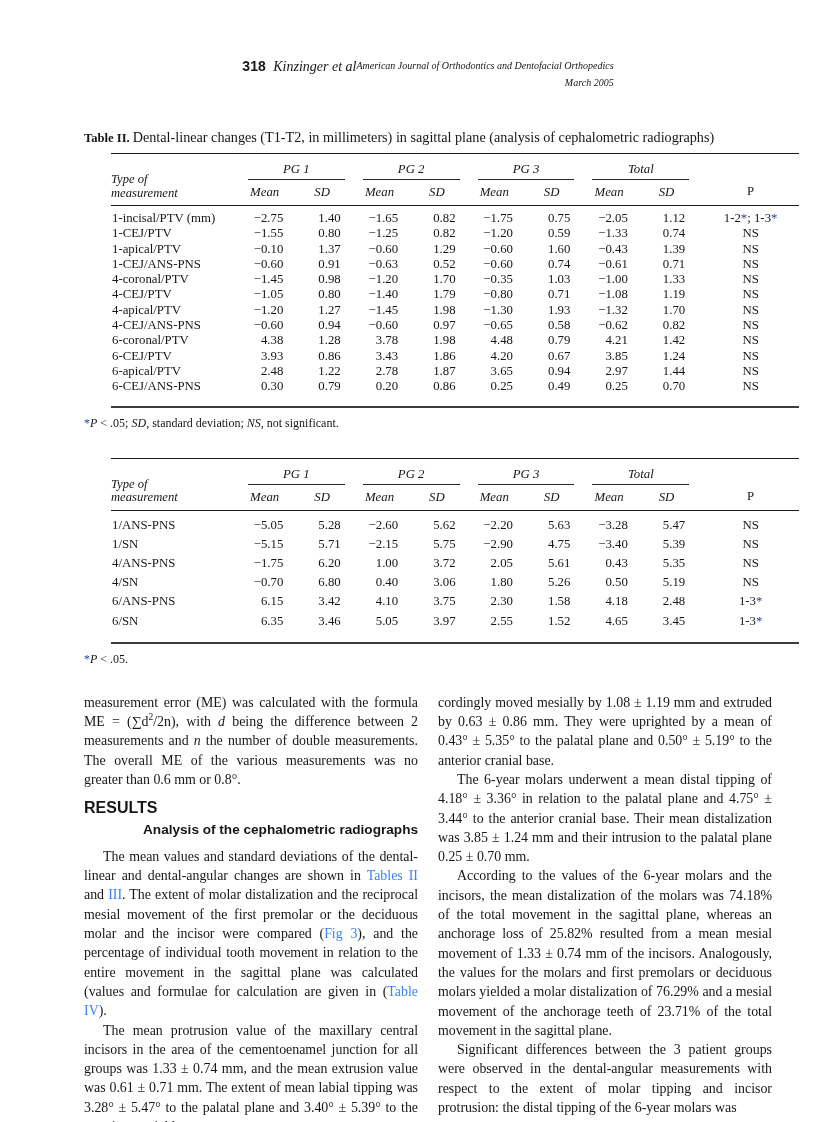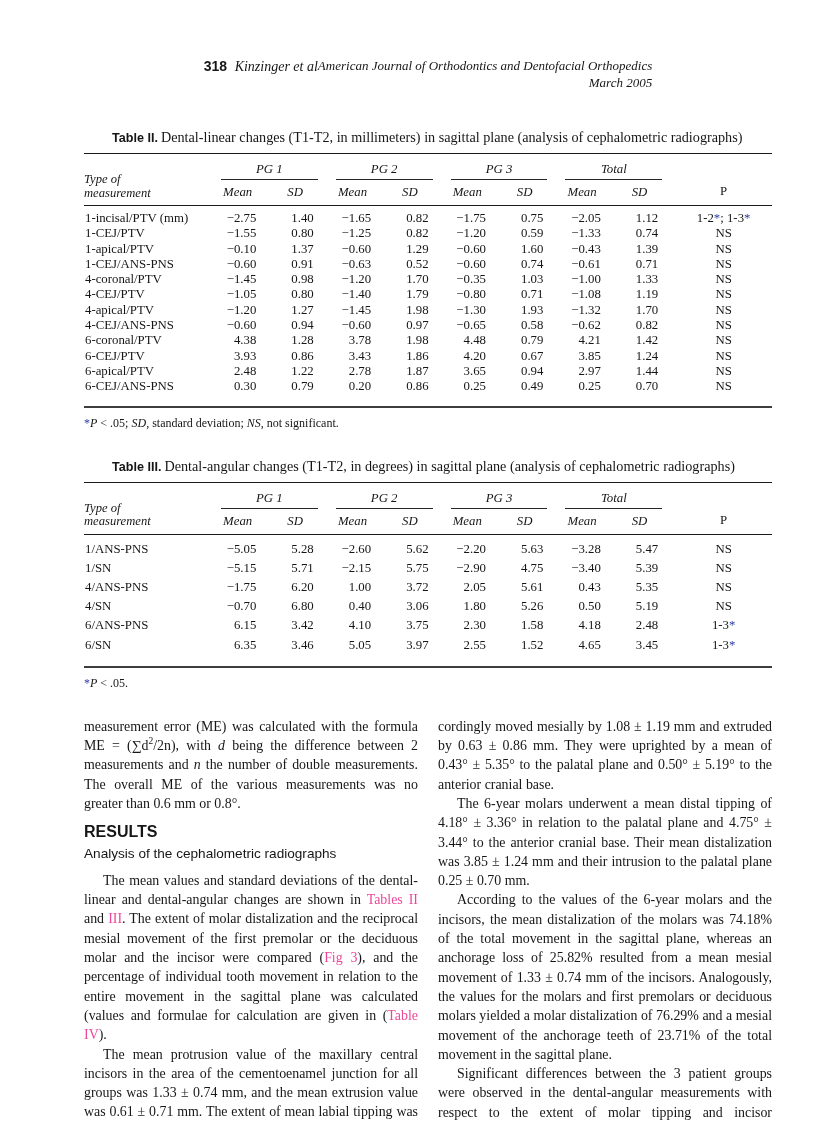--- a/index.html
+++ b/index.html
@@ -6,58 +6,59 @@
   .page{
     width:838px;height:1122px;box-sizing:border-box;background:#ffffff;
     padding:58px 66px 0 84px;color:#161616;
     font-family:"Liberation Serif", serif;position:relative;overflow:hidden;
   }
   
   .runhead{display:flex;justify-content:center;align-items:flex-start;}
   .rh-left{font-size:14px;}
   .rh-pagenum{font-family:"Liberation Sans",sans-serif;font-weight:bold;font-size:14px;}
   .rh-authors{font-style:italic;margin-left:4px;}
-  .rh-right{text-align:right;font-style:italic;font-size:13px;line-height:16.5px;}
+  .rh-right{text-align:right;font-style:italic;font-size:10px;line-height:16.5px;}
   
   .table-block{margin-top:38px;}
   .table-block.second{margin-top:27px;}
   .tbl-title{font-size:14.2px;margin-bottom:7px;}
-  .tbl-label{font-family:Liberation Sans, sans-serif;font-weight:bold;font-size:12.6px;margin-right:3px;margin-left:28px;}
+  .tbl-label{font-family:Liberation Serif, serif;font-weight:bold;font-size:12.6px;margin-right:3px;}
   table.data{
     width:100%;border-collapse:collapse;table-layout:fixed;
     border-top:1.8px solid #1b1b1b;border-bottom:2.2px solid #3d3d3d;
     font-size:12.8px;
+    margin-left:27px;
   }
   col.c-label{width:131px;}
   col.c-num{width:57px;}
   col.c-p{width:96px;}
   thead th{font-weight:normal;font-style:italic;}
   th.stub{text-align:left;vertical-align:bottom;font-size:12.6px;line-height:13.5px;padding:4px 0 5px;}
   th.stub span{display:inline-block;width:90px;}
   th.group{padding-top:8px;vertical-align:top;}
   .group-inner{display:block;text-align:center;padding-bottom:2px;margin:0 12px 0 4px;border-bottom:1px solid #262626;}
   th.sub{text-align:center;padding:4px 14px 5px 0;}
   th.pcol{vertical-align:bottom;font-style:normal;text-align:center;padding-bottom:6px;}
   tbody tr:first-child td{border-top:1.8px solid #1b1b1b;padding-top:5px;}
   tbody tr:last-child td{padding-bottom:12px;}
   tbody td{line-height:14.3px;padding-top:0;}
   .spacious tbody td{line-height:18.2px;}
   td.label{text-align:left;white-space:nowrap;}
   td.num{text-align:right;padding-right:17px;}
   td.p{text-align:center;white-space:nowrap;}
   .tbl-footnote{font-size:12px;margin-top:8px;}
   .star{color:#2c3ba2;}
-  .link{color:#ec4899;cursor:pointer;}
+  .link{color:#3b82f6;cursor:pointer;}
   
   .columns{display:flex;gap:20px;margin-top:26px;}
   .col{width:334px;text-align:justify;font-size:13.9px;line-height:19.3px;}
   .col p{margin:0;text-indent:19px;}
   .col p.cont{text-indent:0;}
   .col h3.h1{font-family:"Liberation Sans",sans-serif;font-weight:bold;font-size:16px;margin:9px 0 0;text-align:left;text-indent:0;}
-  .col h4.h2{font-family:"Liberation Sans",sans-serif;font-weight:normal;font-size:13.6px;margin:2px 0 8px;text-align:left;text-indent:0;}
+  .col h4.h2{font-family:"Liberation Sans",sans-serif;font-weight:bold;font-size:13.6px;margin:2px 0 8px;text-align:right;text-indent:0;}
   sup{font-size:9.5px;line-height:0;}
   i{font-style:italic;}
 </style>
 </head>
 <body>
 
 <div class="page">
 
   <div class="runhead">
     <div class="rh-left">
@@ -259,23 +260,20 @@
             <td class="num">0.25</td>
             <td class="num">0.70</td>
             <td class="p">NS</td>
           </tr>
         </tbody>
       </table>
     <div class="tbl-footnote"><span class="star">*</span><i>P</i><span> &lt; .05; </span><i>SD</i><span>, standard deviation; </span><i>NS</i><span>, not significant.</span></div>
   </div>
 
   <div class="table-block second">
-    <div class="tbl-title">
-      <span class="tbl-label">Table III.</span><span>Dental-angular changes (T1-T2, in degrees) in sagittal plane (analysis of cephalometric radiographs)</span>
-    </div>
     <table class="data spacious">
         <colgroup>
           <col class="c-label">
           <col class="c-num">
           <col class="c-num">
           <col class="c-num">
           <col class="c-num">
           <col class="c-num">
           <col class="c-num">
           <col class="c-num">

